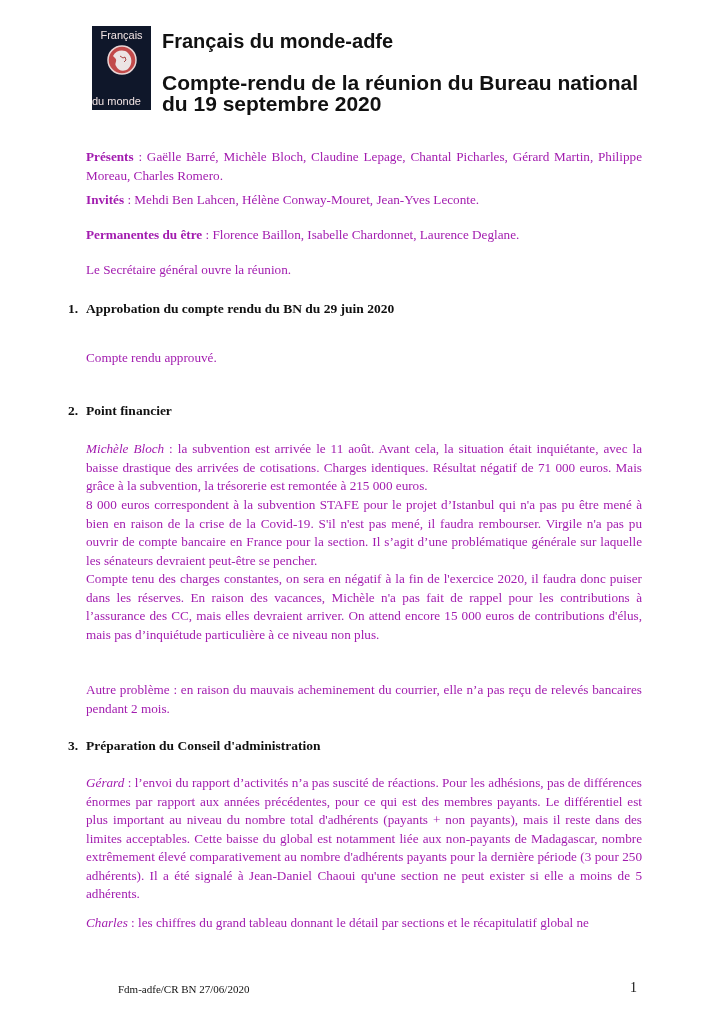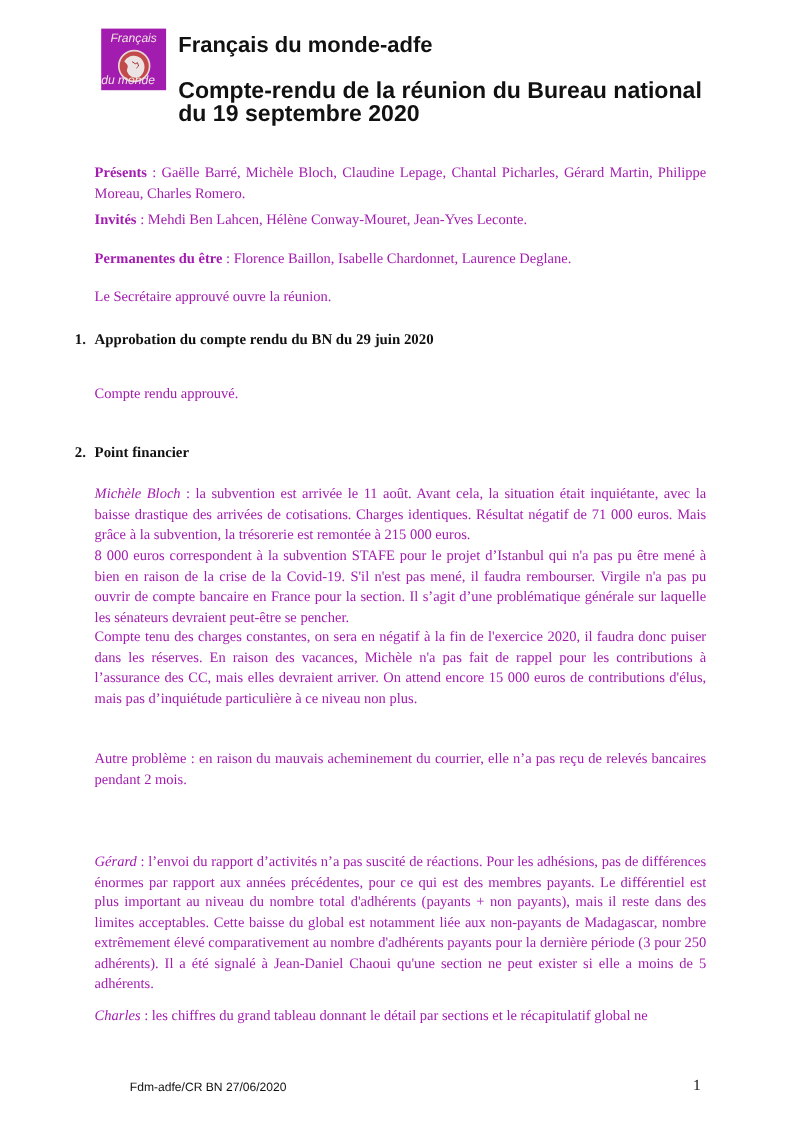--- a/index.html
+++ b/index.html
@@ -1,30 +1,30 @@
 <!DOCTYPE html>
 <html><head>
 <meta charset="utf-8">
 <style>
   html, body { margin: 0; padding: 0; background: #ffffff; }
   body { width: 724px; height: 1024px; position: relative; overflow: hidden; color: #111; }
   .page { position: absolute; left: 0; top: 0; width: 724px; height: 1024px; background: #fff; }
-  .logo { position: absolute; left: 92px; top: 26px; width: 59px; height: 56px; background: #a21caf; font-style: italic; }
+  .logo { position: absolute; left: 92px; top: 26px; width: 59px; height: 84px; background: #0f172a; }
   .logo .l1 { position: absolute; top: 3px; left: 0; width: 100%; text-align: center; color: #f1e3e3; font-family: "Liberation Sans", sans-serif; font-size: 11px; }
   .logo .l2 { position: absolute; bottom: 3px; left: 0; width: 100%; text-align: left; color: #f1e3e3; font-family: "Liberation Sans", sans-serif; font-size: 11px; }
   .logo .globe { position: absolute; left: 14px; top: 18px; width: 32px; height: 32px; }
   .hdr-org { position: absolute; left: 162px; top: 30px; font-family: "Liberation Sans", sans-serif; font-weight: bold; font-size: 20px; color: #111; }
   .hdr-title { position: absolute; left: 162px; top: 72px; width: 480px; font-family: "Liberation Sans", sans-serif; font-weight: bold; font-size: 21px; line-height: 21px; color: #111; }
   .body-text { font-family: "Liberation Serif", serif; font-size: 13.2px; line-height: 18.5px; color: #a21caf; }
   .p { position: absolute; left: 86px; width: 556px; text-align: justify; }
   .h { position: absolute; left: 68px; font-family: "Liberation Serif", serif; font-weight: bold; font-size: 13.5px; color: #111; }
   .h .num { display: inline-block; width: 18px; }
   b { font-weight: bold; }
   i { font-style: italic; }
-  .footer-left { position: absolute; left: 86px; top: 983px; font-family: Liberation Sans, sans-serif; font-size: 11px; color: #111; padding-left: 32px; }
+  .footer-left { position: absolute; left: 86px; top: 983px; font-family: Liberation Serif, serif; font-size: 11px; color: #111; padding-left: 32px; }
   .footer-right { position: absolute; left: 630px; top: 980px; font-family: "Liberation Serif", serif; font-size: 14px; color: #111; }
 </style>
 </head>
 <body>
 
 <div class="page">
 
   <div class="logo">
     <span class="l1">Français</span>
     <svg class="globe" viewBox="0 0 32 32">
@@ -40,37 +40,40 @@
 
   <div class="p body-text" style="top:148px;">
     <b>Présents</b><span> : Gaëlle Barré, Michèle Bloch, Claudine Lepage, Chantal Picharles, Gérard Martin, Philippe Moreau, Charles Romero.</span>
   </div>
   <div class="p body-text" style="top:191px;">
     <b>Invités</b><span> : Mehdi Ben Lahcen, Hélène Conway-Mouret, Jean-Yves Leconte.</span>
   </div>
   <div class="p body-text" style="top:226px;">
     <b>Permanentes du être</b><span> : Florence Baillon, Isabelle Chardonnet, Laurence Deglane.</span>
   </div>
-  <div class="p body-text" style="top:261px;">Le Secrétaire approuvé ouvre la réunion.</div>
+  <div class="p body-text" style="top:261px;">Le Secrétaire général ouvre la réunion.</div>
 
   <div class="h" style="top:301px;">
     <span class="num">1.</span><span>Approbation du compte rendu du BN du 29 juin 2020</span>
   </div>
   <div class="p body-text" style="top:349px;">Compte rendu approuvé.</div>
 
   <div class="h" style="top:403px;">
     <span class="num">2.</span><span>Point financier</span>
   </div>
   <div class="p body-text" style="top:440px;">
     <i>Michèle Bloch</i><span> :  la subvention est arrivée le 11 août. Avant cela, la situation était inquiétante, avec la baisse drastique des arrivées de cotisations. Charges identiques. Résultat négatif de 71 000 euros. Mais grâce à la subvention, la trésorerie est remontée à 215 000 euros.</span>
   </div>
   <div class="p body-text" style="top:496px;">8 000 euros correspondent à la subvention STAFE pour le projet d’Istanbul qui n'a pas pu être mené à bien en raison de la crise de la Covid-19. S'il n'est pas mené, il faudra rembourser. Virgile n'a pas pu ouvrir de compte bancaire en France pour la section. Il s’agit d’une problématique générale sur laquelle les sénateurs devraient peut-être se pencher.</div>
   <div class="p body-text" style="top:570px;">Compte tenu des charges constantes, on sera en négatif à la fin de l'exercice 2020, il faudra donc puiser dans les réserves. En raison des vacances, Michèle n'a pas fait de rappel pour les contributions à l’assurance des CC, mais elles devraient arriver. On attend encore 15 000 euros de contributions d'élus, mais pas d’inquiétude particulière à ce niveau non plus.</div>
   <div class="p body-text" style="top:681px;">Autre problème : en raison du mauvais acheminement du courrier, elle n’a pas reçu de relevés bancaires pendant 2 mois.</div>
 
+  <div class="h" style="top:738px;">
+    <span class="num">3.</span><span>Préparation du Conseil d'administration</span>
+  </div>
   <div class="p body-text" style="top:774px;">
     <i>Gérard</i><span> : l’envoi du rapport d’activités n’a pas suscité de réactions. Pour les adhésions, pas de différences énormes par rapport aux années précédentes, pour ce qui est des membres payants. Le différentiel est plus important au niveau du nombre total d'adhérents (payants + non payants), mais il reste dans des limites acceptables. Cette baisse du global est notamment liée aux non-payants de Madagascar, nombre extrêmement élevé comparativement au nombre d'adhérents payants pour la dernière période (3 pour 250 adhérents). Il a été signalé à Jean-Daniel Chaoui qu'une section ne peut exister si elle a moins de 5 adhérents.</span>
   </div>
   <div class="p body-text" style="top:914px;">
     <i>Charles</i><span> :  les chiffres du grand tableau donnant le détail par sections et le récapitulatif global ne</span>
   </div>
 
   <div class="footer-left">Fdm-adfe/CR BN 27/06/2020</div>
   <div class="footer-right">1</div>
 </div>

